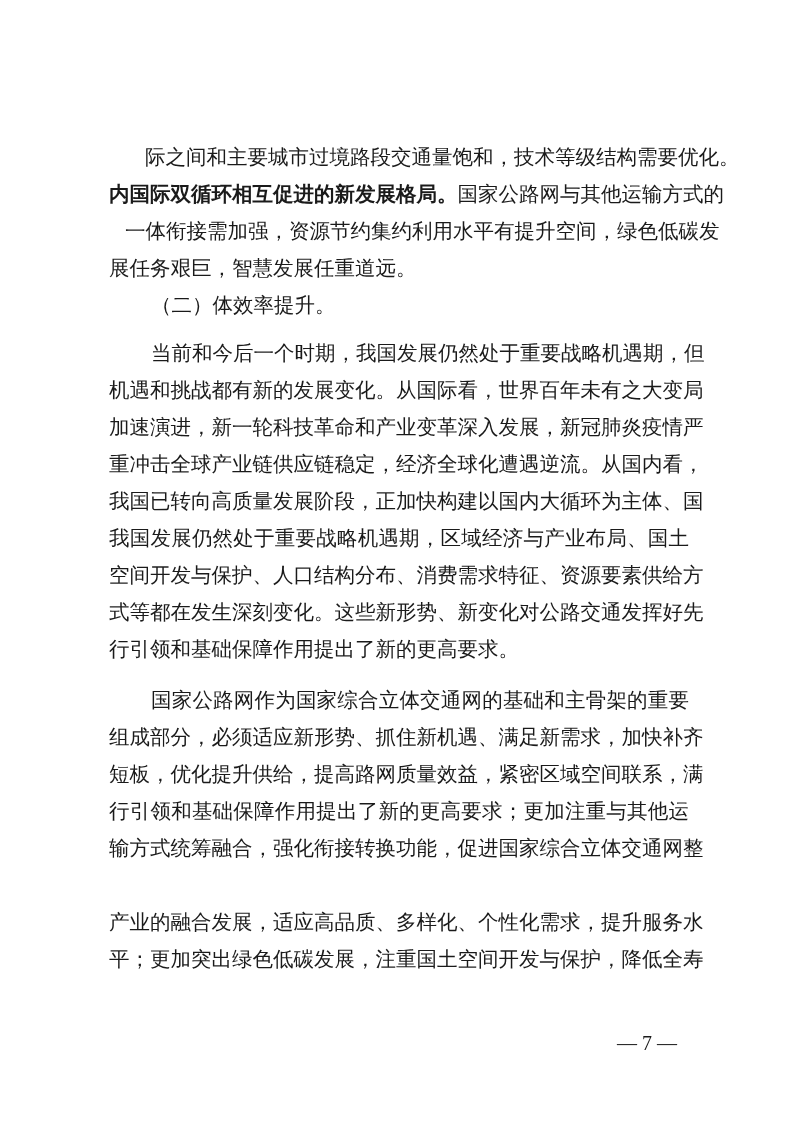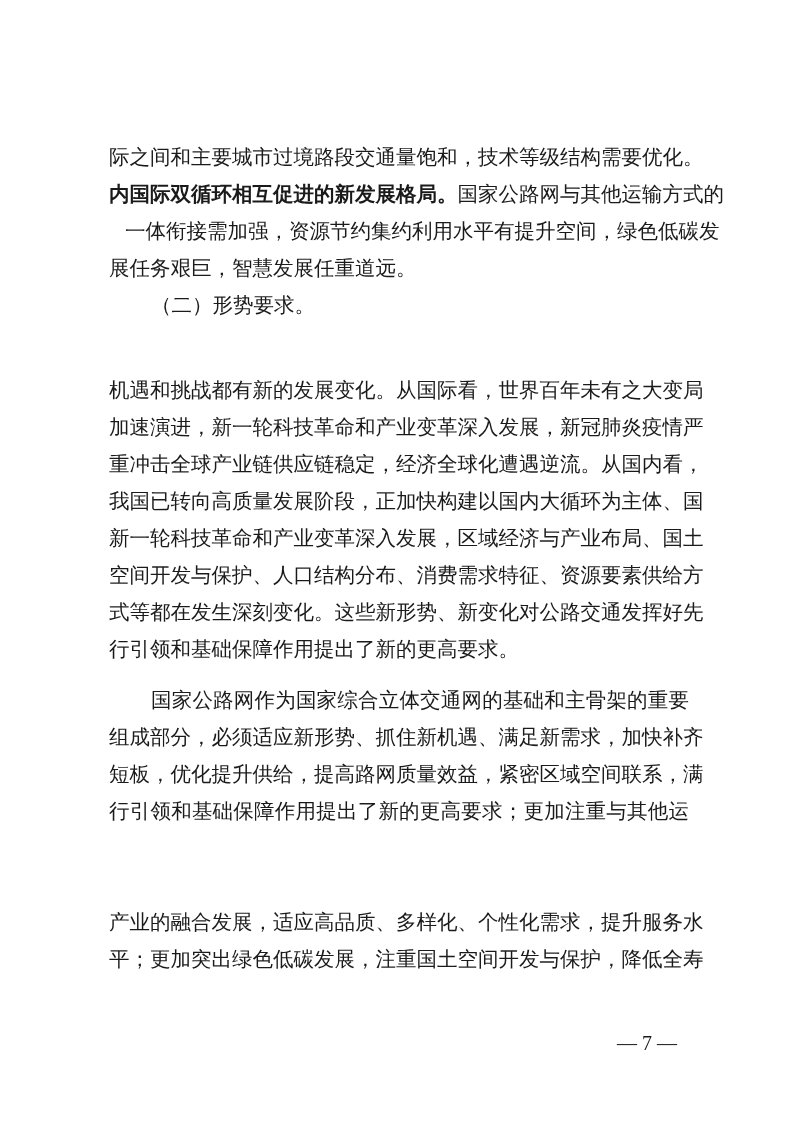--- a/index.html
+++ b/index.html
@@ -57,37 +57,39 @@
       font-size: 20px;
       line-height: 24px;
       white-space: nowrap;
     }
   </style>
 </head>
 <body>
 
 <div class="page">
 
-  <div class="line" style="top:144px;">际之间和主要城市过境路段交通量饱和，技术等级结构需要优化。</div>
+  <div class="line" style="top:144px;margin-left:36px;">际之间和主要城市过境路段交通量饱和，技术等级结构需要优化。</div>
   <div class="line" style="top:181px;"><span class="bold">内国际双循环相互促进的新发展格局。</span><span>国家公路网与其他运输方式的</span></div>
   <div class="line" style="top:218px;margin-left:16px;">一体衔接需加强，资源节约集约利用水平有提升空间，绿色低碳发</div>
   <div class="line last" style="top:255px;">展任务艰巨，智慧发展任重道远。</div>
 
-  <div class="heading" style="top:292px;">（二）形势要求。</div>
+  <div class="heading" style="top:292px;">（二）体效率提升。</div>
 
+  <div class="line indent" style="top:340px;">当前和今后一个时期，我国发展仍然处于重要战略机遇期，但</div>
   <div class="line" style="top:377px;">机遇和挑战都有新的发展变化。从国际看，世界百年未有之大变局</div>
   <div class="line" style="top:414px;">加速演进，新一轮科技革命和产业变革深入发展，新冠肺炎疫情严</div>
   <div class="line" style="top:451px;">重冲击全球产业链供应链稳定，经济全球化遭遇逆流。从国内看，</div>
   <div class="line" style="top:488px;">我国已转向高质量发展阶段，正加快构建以国内大循环为主体、国</div>
-  <div class="line" style="top:525px;">新一轮科技革命和产业变革深入发展，区域经济与产业布局、国土</div>
+  <div class="line" style="top:525px;">我国发展仍然处于重要战略机遇期，区域经济与产业布局、国土</div>
   <div class="line" style="top:562px;">空间开发与保护、人口结构分布、消费需求特征、资源要素供给方</div>
   <div class="line" style="top:599px;">式等都在发生深刻变化。这些新形势、新变化对公路交通发挥好先</div>
   <div class="line last" style="top:636px;">行引领和基础保障作用提出了新的更高要求。</div>
 
   <div class="line indent" style="top:687px;">国家公路网作为国家综合立体交通网的基础和主骨架的重要</div>
   <div class="line" style="top:724px;">组成部分，必须适应新形势、抓住新机遇、满足新需求，加快补齐</div>
   <div class="line" style="top:761px;">短板，优化提升供给，提高路网质量效益，紧密区域空间联系，满</div>
   <div class="line" style="top:798px;">行引领和基础保障作用提出了新的更高要求；更加注重与其他运</div>
+  <div class="line" style="top:835px;">输方式统筹融合，强化衔接转换功能，促进国家综合立体交通网整</div>
   <div class="line" style="top:909px;">产业的融合发展，适应高品质、多样化、个性化需求，提升服务水</div>
   <div class="line" style="top:946px;">平；更加突出绿色低碳发展，注重国土空间开发与保护，降低全寿</div>
 
   <div class="page-number">— 7 —</div>
 </div>
 
 </body></html>

